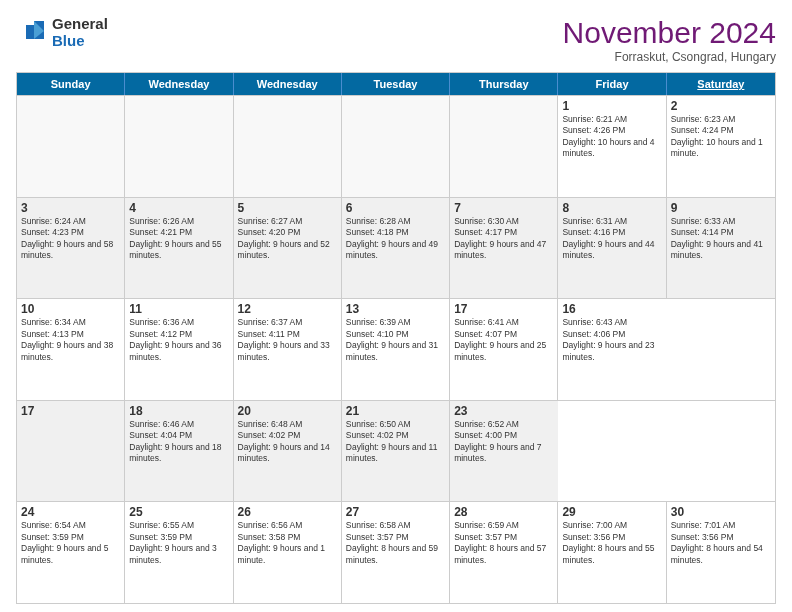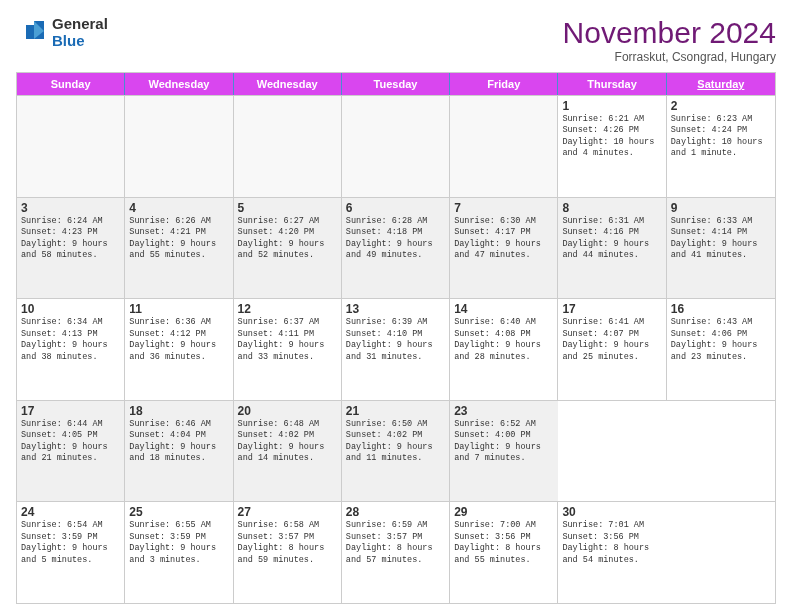--- a/index.html
+++ b/index.html
@@ -61,21 +61,21 @@
     }
     .calendar {
       flex: 1;
       display: flex;
       flex-direction: column;
       border: 1px solid #ccc;
     }
     .cal-header {
       display: grid;
       grid-template-columns: repeat(7, 1fr);
-      background: #d946ef;
+      background: #0369a1;
     }
     .cal-header-cell {
       color: #fff;
       font-size: 11px;
       font-weight: bold;
       padding: 5px 4px;
       text-align: center;
       border-right: 1px solid #4a8dcf;
     }
     .cal-header-cell:last-child { border-right: none; text-decoration: underline; }
@@ -104,21 +104,20 @@
     .day-num {
       font-size: 12px;
       font-weight: bold;
       display: block;
       margin-bottom: 1px;
     }
     .day-info {
       font-size: 8.5px;
       line-height: 1.35;
       color: #333;
-      font-family: Liberation Mono, monospace;
     }
   </style>
 </head>
 <body>
 
 <div class="page">
   <div class="header">
     <div class="logo">
       <svg class="logo-icon" viewBox="0 0 32 32">
         <polygon points="18,4 28,4 28,22 18,22" fill="#1a6bb5"></polygon>
@@ -135,22 +134,22 @@
       <div class="location">Forraskut, Csongrad, Hungary</div>
     </div>
   </div>
 
   <div class="calendar">
     <div class="cal-header">
       <div class="cal-header-cell">Sunday</div>
       <div class="cal-header-cell">Wednesday</div>
       <div class="cal-header-cell">Wednesday</div>
       <div class="cal-header-cell">Tuesday</div>
+      <div class="cal-header-cell">Thursday</div>
       <div class="cal-header-cell">Friday</div>
-      <div class="cal-header-cell">Thursday</div>
       <div class="cal-header-cell">Saturday</div>
     </div>
     <div class="cal-body">
     <div class="cal-row">
           <div class="cal-cell empty"></div>
           <div class="cal-cell empty"></div>
           <div class="cal-cell empty"></div>
           <div class="cal-cell empty"></div>
           <div class="cal-cell empty"></div>
           <div class="cal-cell">
@@ -203,36 +202,31 @@
           </div>
           <div class="cal-cell">
             <span class="day-num">12</span>
             <div class="day-info">Sunrise: 6:37 AM<br>Sunset: 4:11 PM<br>Daylight: 9 hours and 33 minutes.</div>
           </div>
           <div class="cal-cell">
             <span class="day-num">13</span>
             <div class="day-info">Sunrise: 6:39 AM<br>Sunset: 4:10 PM<br>Daylight: 9 hours and 31 minutes.</div>
           </div>
           <div class="cal-cell">
-            <span class="day-num">14</span>
-            <div class="day-info">Sunrise: 6:40 AM<br>Sunset: 4:08 PM<br>Daylight: 9 hours and 28 minutes.</div>
-          </div>
-          <div class="cal-cell">
             <span class="day-num">17</span>
             <div class="day-info">Sunrise: 6:41 AM<br>Sunset: 4:07 PM<br>Daylight: 9 hours and 25 minutes.</div>
           </div>
           <div class="cal-cell">
             <span class="day-num">16</span>
             <div class="day-info">Sunrise: 6:43 AM<br>Sunset: 4:06 PM<br>Daylight: 9 hours and 23 minutes.</div>
           </div>
         </div>
         <div class="cal-row">
           <div class="cal-cell shaded">
             <span class="day-num">17</span>
-            <div class="day-info">Sunrise: 6:44 AM<br>Sunset: 4:05 PM<br>Daylight: 9 hours and 21 minutes.</div>
           </div>
           <div class="cal-cell shaded">
             <span class="day-num">18</span>
             <div class="day-info">Sunrise: 6:46 AM<br>Sunset: 4:04 PM<br>Daylight: 9 hours and 18 minutes.</div>
           </div>
           <div class="cal-cell shaded">
             <span class="day-num">20</span>
             <div class="day-info">Sunrise: 6:48 AM<br>Sunset: 4:02 PM<br>Daylight: 9 hours and 14 minutes.</div>
           </div>
           <div class="cal-cell shaded">
@@ -245,20 +239,24 @@
           </div>
         </div>
         <div class="cal-row">
           <div class="cal-cell">
             <span class="day-num">24</span>
             <div class="day-info">Sunrise: 6:54 AM<br>Sunset: 3:59 PM<br>Daylight: 9 hours and 5 minutes.</div>
           </div>
           <div class="cal-cell">
             <span class="day-num">25</span>
             <div class="day-info">Sunrise: 6:55 AM<br>Sunset: 3:59 PM<br>Daylight: 9 hours and 3 minutes.</div>
+          </div>
+          <div class="cal-cell">
+            <span class="day-num">26</span>
+            <div class="day-info">Sunrise: 6:56 AM<br>Sunset: 3:58 PM<br>Daylight: 9 hours and 1 minute.</div>
           </div>
           <div class="cal-cell">
             <span class="day-num">27</span>
             <div class="day-info">Sunrise: 6:58 AM<br>Sunset: 3:57 PM<br>Daylight: 8 hours and 59 minutes.</div>
           </div>
           <div class="cal-cell">
             <span class="day-num">28</span>
             <div class="day-info">Sunrise: 6:59 AM<br>Sunset: 3:57 PM<br>Daylight: 8 hours and 57 minutes.</div>
           </div>
           <div class="cal-cell">

